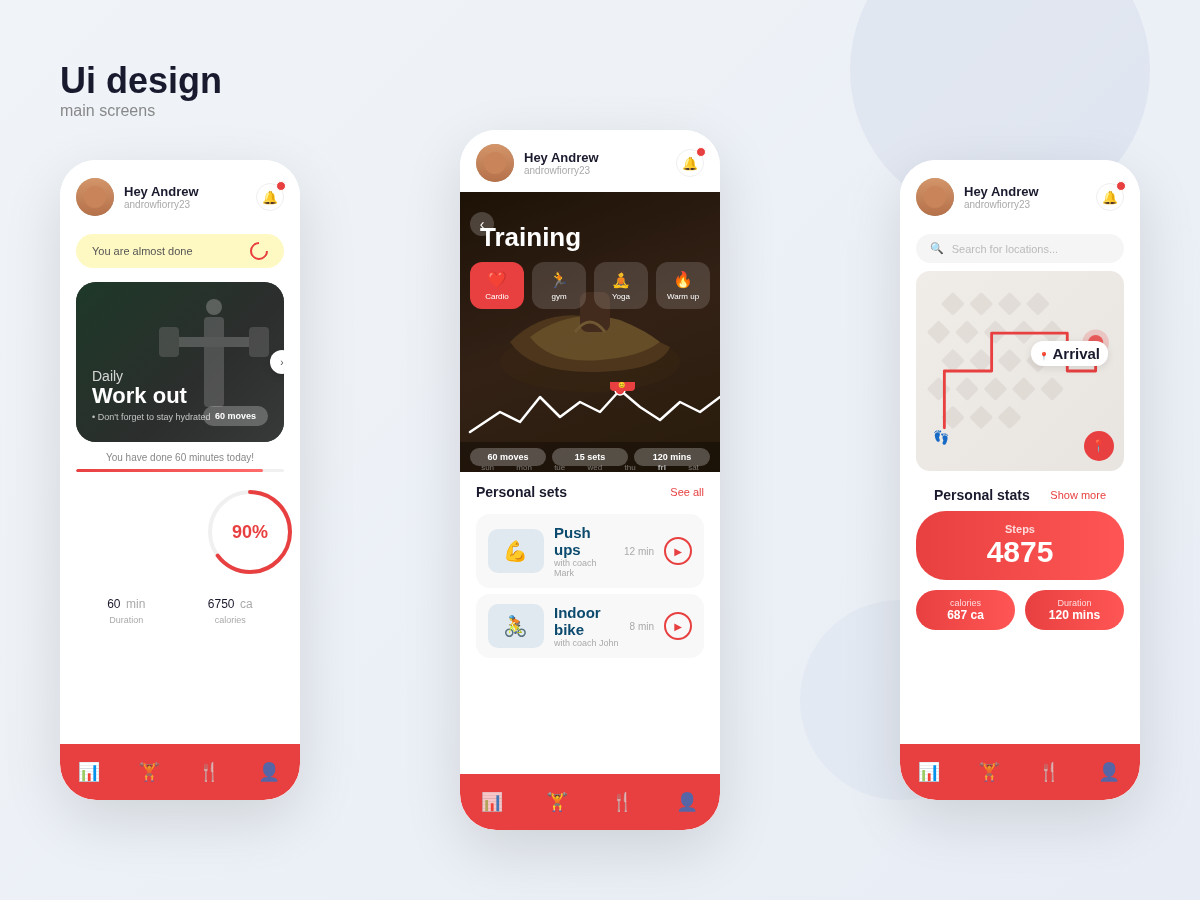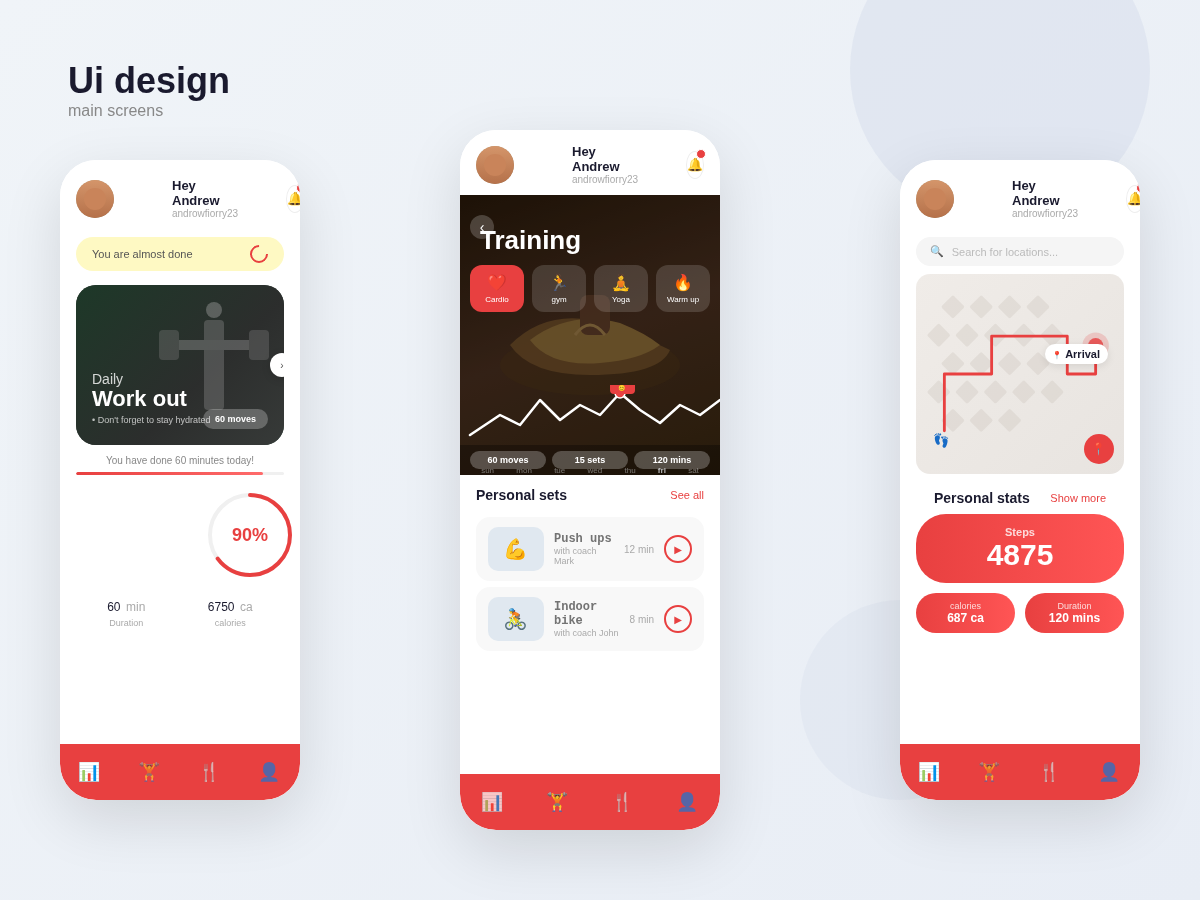--- a/index.html
+++ b/index.html
@@ -23,21 +23,21 @@
     .bg-circle-2 {
       position: absolute;
       width: 200px; height: 200px;
       border-radius: 50%;
       background: rgba(200,210,230,0.2);
       bottom: 100px; right: 200px;
     }
 
     .page-header {
       position: absolute;
-      top: 60px; left: 68px;
+      top: 60px; left: 60px;
     }
     .page-header h1 {
       font-size: 36px;
       font-weight: 800;
       color: #1a1a2e;
     }
     .page-header p {
       font-size: 16px;
       color: #888;
       font-weight: 400;
@@ -75,21 +75,20 @@
       top: 160px;
       right: 60px;
     }
 
     
     .phone-header {
       display: flex;
       align-items: center;
       padding: 18px 16px 10px;
       background: #fff;
-      gap: 48px;
     }
     .avatar {
       width: 38px; height: 38px;
       border-radius: 50%;
       background: linear-gradient(135deg, #c8a882, #a0785a);
       overflow: hidden;
       flex-shrink: 0;
       display: flex; align-items: center; justify-content: center;
     }
     .avatar-face {
@@ -375,21 +374,21 @@
     .exercise-thumb {
       width: 56px; height: 44px;
       border-radius: 10px;
       overflow: hidden;
       flex-shrink: 0;
       background: #e0e8f0;
       display: flex; align-items: center; justify-content: center;
       font-size: 20px;
     }
     .exercise-info { flex: 1; }
-    .exercise-name { font-size: 12px; font-weight: 700; color: #737373; font-family: Liberation Mono, monospace; }
+    .exercise-name { font-size: 15px; font-weight: 700; color: #0c4a6e; }
     .exercise-coach { font-size: 9px; color: #aaa; }
     .exercise-time { font-size: 10px; color: #aaa; text-align: right; }
     .play-btn {
       width: 28px; height: 28px;
       border-radius: 50%;
       border: 2px solid #e84040;
       display: flex; align-items: center; justify-content: center;
       color: #e84040;
       font-size: 10px;
       flex-shrink: 0;
@@ -415,21 +414,21 @@
       background: linear-gradient(135deg, #f0ece8 0%, #e8e4e0 100%);
       position: relative;
       overflow: hidden;
     }
     .arrival-tag {
       position: absolute;
       right: 16px; top: 70px;
       background: #fff;
       border-radius: 12px;
       padding: 4px 8px;
-      font-size: 11px;
+      font-size: 15px;
       font-weight: 600;
       color: #1a1a2e;
       box-shadow: 0 2px 8px rgba(0,0,0,0.1);
     }
     .arrival-tag::before {
       content: '📍';
       font-size: 8px;
     }
 
     .map-icon-btn {

